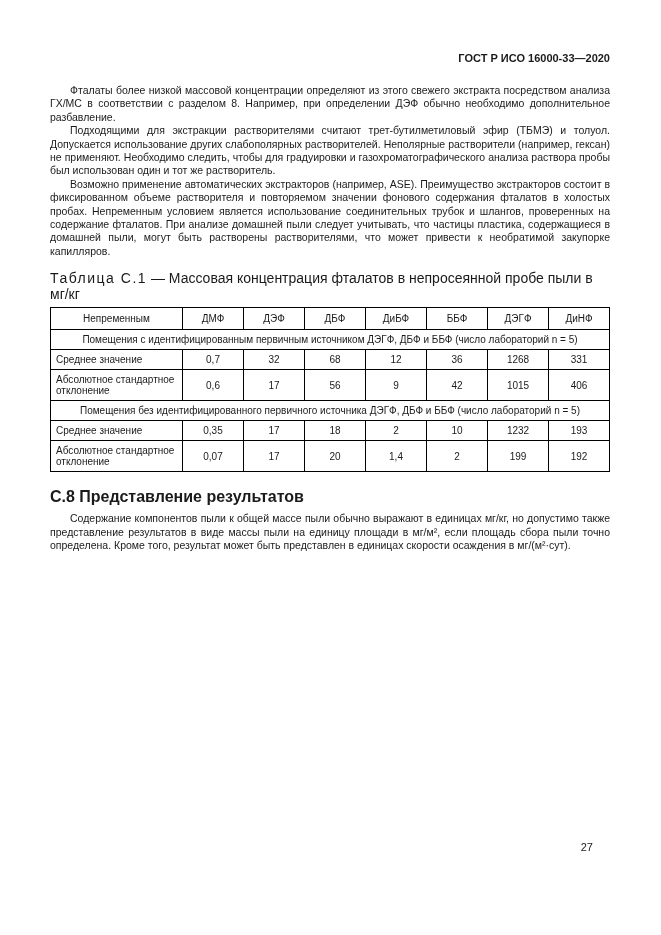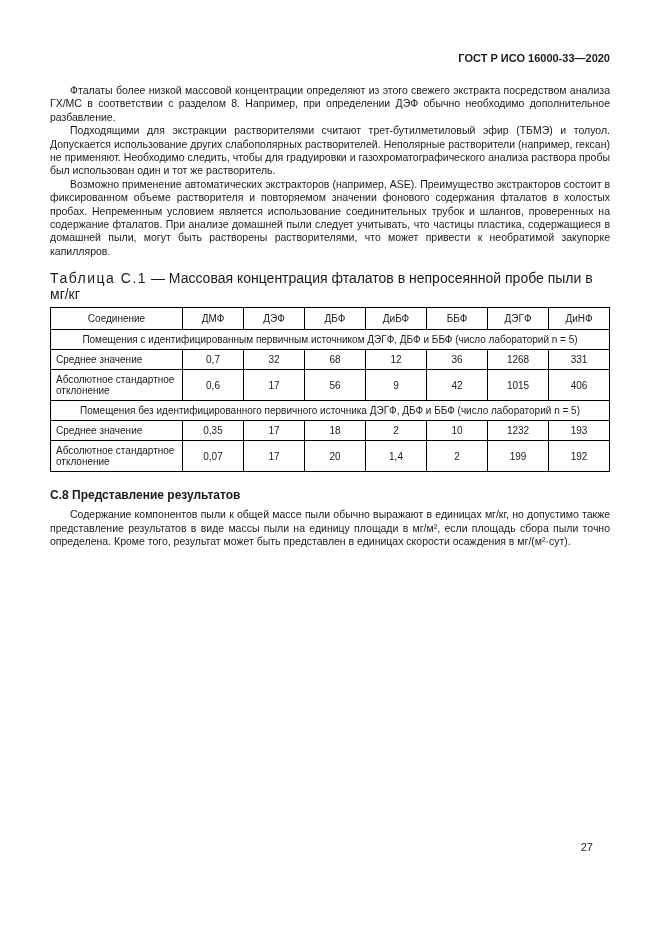--- a/index.html
+++ b/index.html
@@ -51,21 +51,21 @@
   table.data-table th {
     font-weight: normal;
     text-align: center;
     height: 22px;
   }
   td.row-label { text-align: left; }
   td.num { text-align: center; }
   tr.section-row td { text-align: center; padding: 4px 6px; }
   .section-heading {
     font-weight: bold;
-    font-size: 12px;
+    font-size: 16px;
     margin-top: 16px;
     margin-bottom: 6px;
   }
   .page-number {
     position: absolute;
     right: 68px;
     top: 841px;
     font-size: 11px;
   }
   .col-compound { width: 132px; }
@@ -96,21 +96,21 @@
         <col class="col-val">
           <col class="col-val">
           <col class="col-val">
           <col class="col-val">
         <col class="col-val">
           <col class="col-val">
           <col class="col-val">
       </colgroup>
       <thead>
         <tr>
-          <th>Соединение</th>
+          <th>Непременным</th>
           <th>ДМФ</th>
           <th>ДЭФ</th>
           <th>ДБФ</th>
           <th>ДиБФ</th>
           <th>ББФ</th>
           <th>ДЭГФ</th>
           <th>ДиНФ</th>
         </tr>
       </thead>
       <tbody>

